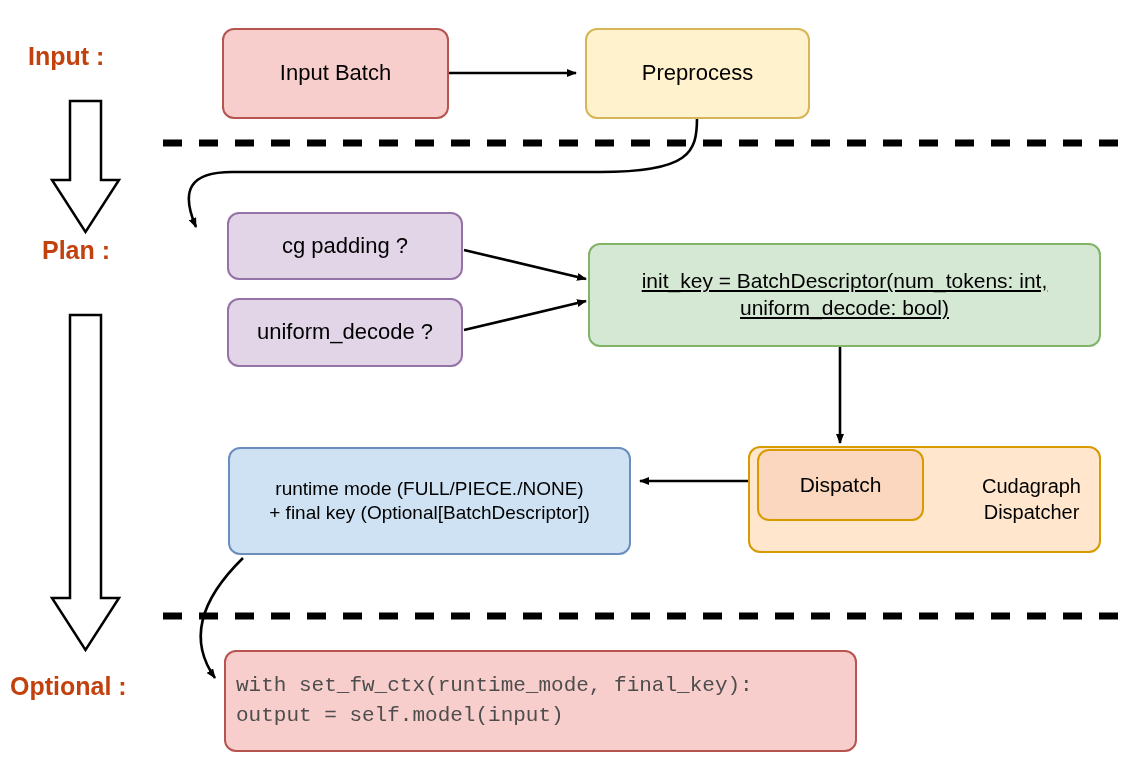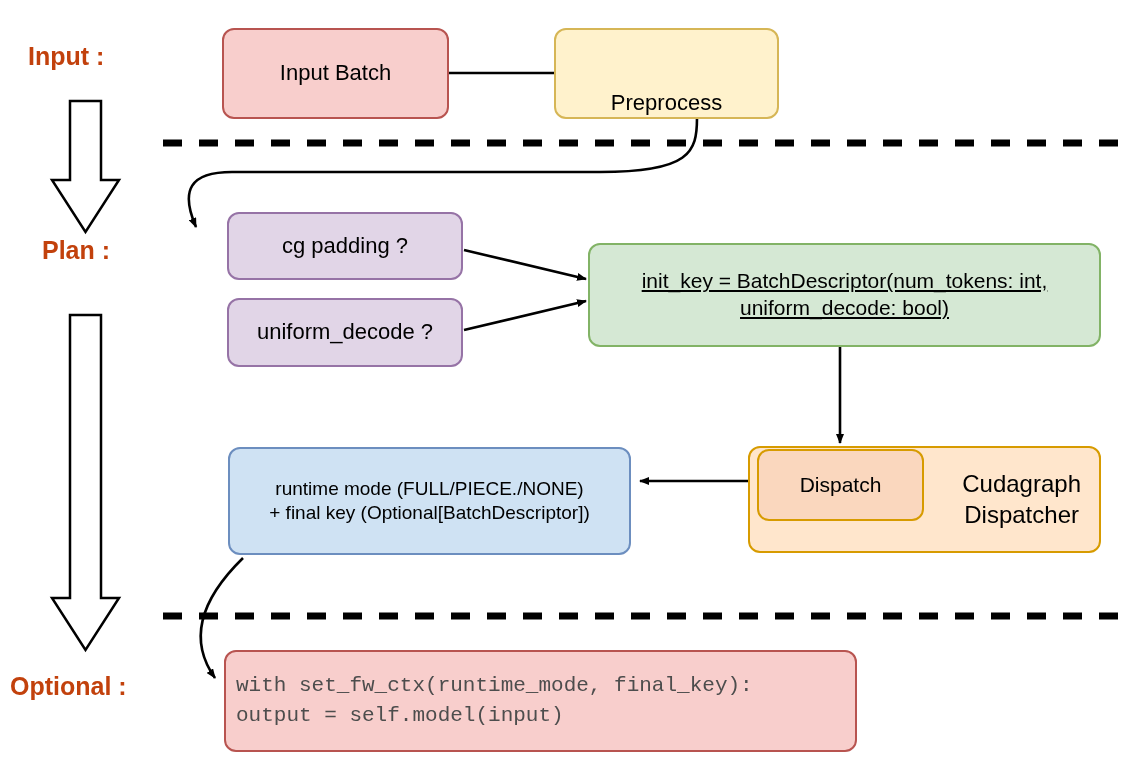--- a/index.html
+++ b/index.html
@@ -73,21 +73,21 @@
     font-size: 21px;
   }
   .n-blue {
     background: #cfe2f3;
     border-color: #6c8ebf;
     font-size: 19px;
   }
   .n-dispatcher-outer {
     background: #ffe6cc;
     border-color: #d79b00;
-    font-size: 24px;
+    font-size: 20px;
     align-items: center;
     justify-content: flex-end;
     padding-right: 18px;
   }
   .n-dispatch-inner {
     background: #fad7be;
     border-color: #d79b00;
     font-size: 21px;
   }
   .n-code {
@@ -145,21 +145,21 @@
   </svg>
 
   <div class="stage-label" style="left:28px; top:42px;">Input :</div>
   <div class="stage-label" style="left:42px; top:236px;">Plan :</div>
   <div class="stage-label" style="left:10px; top:672px;">Optional :</div>
 
   <div class="node n-input-batch" style="left:222px; top:28px; width:227px; height:91px;">
     <span class="node-text">Input Batch</span>
   </div>
 
-  <div class="node n-preprocess" style="left:554px; top:28px; width:225px; height:91px;align-items:flex-end;">
+  <div class="node n-preprocess" style="left:585px; top:28px; width:225px; height:91px;">
     <span class="node-text">Preprocess</span>
   </div>
 
   <div class="node n-purple" style="left:227px; top:212px; width:236px; height:68px;">
     <span class="node-text">cg padding ?</span>
   </div>
 
   <div class="node n-purple" style="left:227px; top:298px; width:236px; height:69px;">
     <span class="node-text">uniform_decode ?</span>
   </div>

